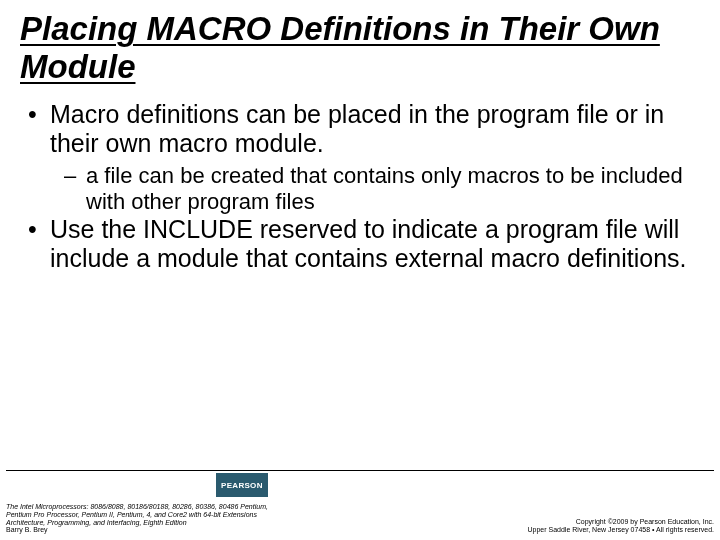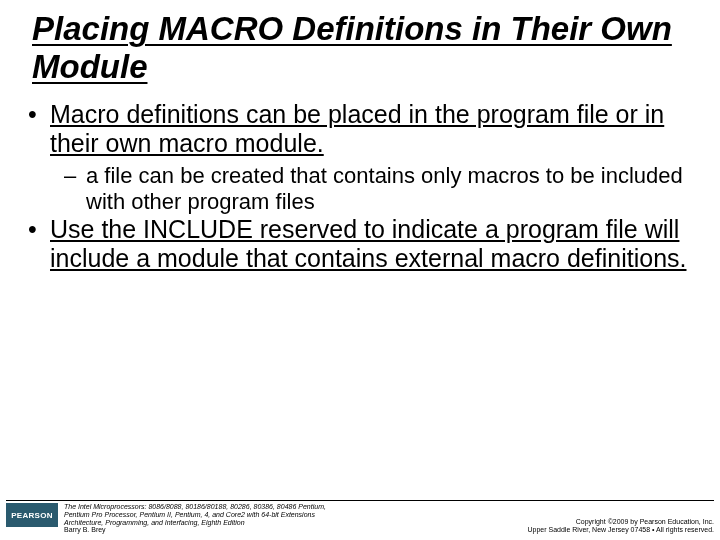--- a/index.html
+++ b/index.html
@@ -21,33 +21,31 @@
   .title {
     font-style: italic;
     font-weight: bold;
     font-size: 33px;
     color: #000;
     padding: 10px 20px 2px 20px;
     line-height: 1.15;
     text-decoration: underline;
     text-decoration-thickness: 2px;
     text-underline-offset: 4px;
-    margin-left: 12px;
   }
   .body {
     padding: 12px 28px 0 28px;
     font-size: 25px;
     color: #000;
     line-height: 1.18;
   }
   .lvl1 {
     margin: 0 0 4px 0;
     padding-left: 22px;
     position: relative;
-    text-decoration: underline;
   }
   .lvl1::before {
     content: "•";
     position: absolute;
     left: 0;
     top: 0;
     font-size: 25px;
   }
   .lvl2 {
     margin: 2px 0 0 0;
@@ -75,22 +73,23 @@
     margin: 0 6px 2px 6px;
   }
   .footer-row {
     display: flex;
     justify-content: space-between;
     align-items: flex-end;
     padding: 0 6px 6px 6px;
   }
   .footer-left {
     display: flex;
-    align-items: flex-start;
+    align-items: flex-end;
     gap: 6px;
+    flex-direction: column;
   }
   .pearson-logo {
     width: 52px;
     height: 24px;
     background: #2a5a6e;
     color: #fff;
     font-size: 8px;
     font-weight: bold;
     display: flex;
     align-items: center;

